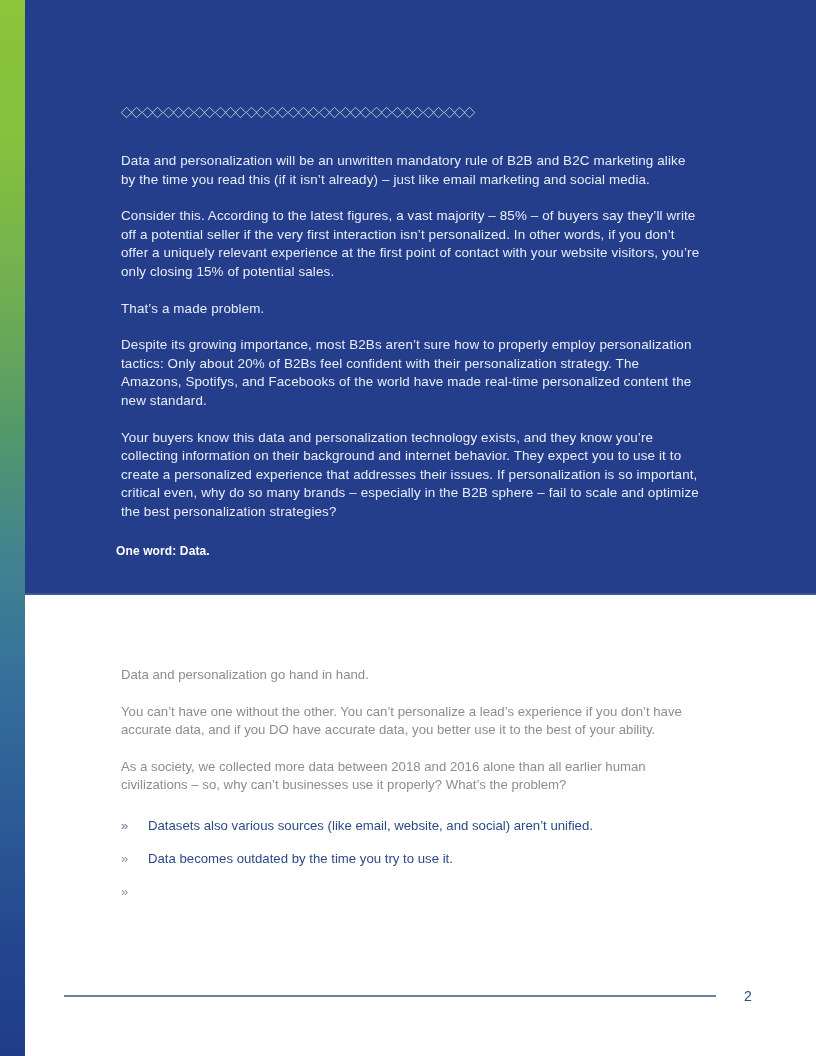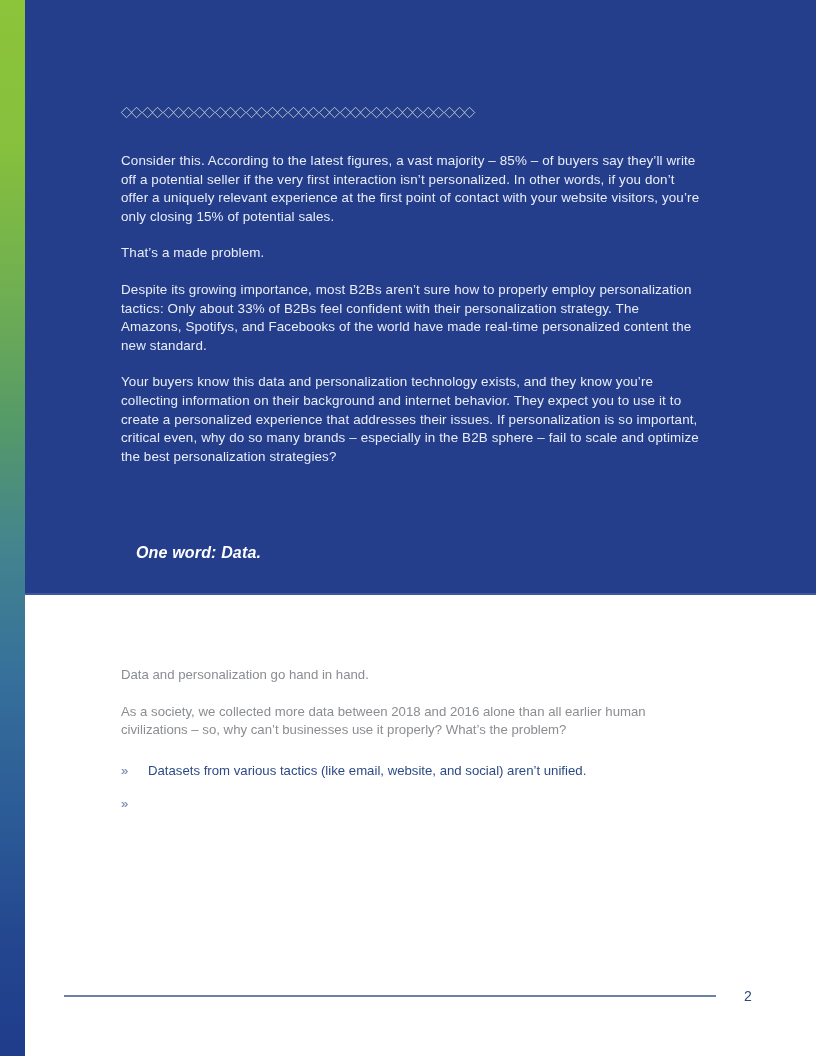--- a/index.html
+++ b/index.html
@@ -95,27 +95,26 @@
     font-size: 13.4px;
     line-height: 18.6px;
     color: #e9edf7;
     margin-bottom: 18px;
     letter-spacing: 0.01em;
   }
   #blue-content p.last { margin-bottom: 8px; }
 
   #one-word {
     position: absolute;
-    left: 136px;
+    left: 116px;
     top: 544px;
-    font-size: 16px;
+    font-size: 12px;
     font-weight: bold;
     color: #ffffff;
     letter-spacing: 0.01em;
-    font-style: italic;
   }
 
   
   #white-content {
     position: absolute;
     left: 121px;
     top: 618px;
     width: 585px;
     margin-top: 48px;
   }
@@ -222,42 +221,45 @@
       <span class="diamond" style="border-color: rgb(215, 227, 207);"></span>
       <span class="diamond" style="border-color: rgb(215, 227, 207);"></span>
       <span class="diamond" style="border-color: rgb(215, 227, 207);"></span>
       <span class="diamond" style="border-color: rgb(215, 227, 207);"></span>
       <span class="diamond" style="border-color: rgb(215, 227, 207);"></span>
       <span class="diamond" style="border-color: rgb(215, 227, 207);"></span>
       <span class="diamond" style="border-color: rgb(215, 227, 207);"></span>
     </div>
 
   <div id="blue-content">
+    <p>Data and personalization will be an unwritten mandatory rule of B2B and B2C marketing alike by the time you read this (if it isn’t already) – just like email marketing and social media.</p>
     <p>Consider this. According to the latest figures, a vast majority – 85% – of buyers say they’ll write off a potential seller if the very first interaction isn’t personalized. In other words, if you don’t offer a uniquely relevant experience at the first point of contact with your website visitors, you’re only closing 15% of potential sales.</p>
     <p>That’s a made problem.</p>
-    <p>Despite its growing importance, most B2Bs aren’t sure how to properly employ personalization tactics: Only about 33% of B2Bs feel confident with their personalization strategy. The Amazons, Spotifys, and Facebooks of the world have made real-time personalized content the new standard.</p>
+    <p>Despite its growing importance, most B2Bs aren’t sure how to properly employ personalization tactics: Only about 20% of B2Bs feel confident with their personalization strategy. The Amazons, Spotifys, and Facebooks of the world have made real-time personalized content the new standard.</p>
     <p class="last">Your buyers know this data and personalization technology exists, and they know you’re collecting information on their background and internet behavior. They expect you to use it to create a personalized experience that addresses their issues. If personalization is so important, critical even, why do so many brands – especially in the B2B sphere – fail to scale and optimize the best personalization strategies?</p>
   </div>
 
   <div id="one-word">One word: Data.</div>
 
   <div id="white-content">
     <p class="body">Data and personalization go hand in hand.</p>
+    <p class="body">You can’t have one without the other. You can’t personalize a lead’s experience if you don’t have accurate data, and if you DO have accurate data, you better use it to the best of your ability.</p>
     <p class="body">As a society, we collected more data between 2018 and 2016 alone than all earlier human civilizations – so, why can’t businesses use it properly? What’s the problem?</p>
 
     <ul id="bullet-list">
       <li>
         <span class="marker">»</span>
       </li>
       <li>
         <span class="marker">»</span>
-        <span>Datasets from various tactics (like email, website, and social) aren’t unified.</span>
-      </li>
-      <li>
-        <span class="marker">»</span>
+        <span>Datasets also various sources (like email, website, and social) aren’t unified.</span>
+      </li>
+      <li>
+        <span class="marker">»</span>
+        <span>Data becomes outdated by the time you try to use it.</span>
       </li>
       <li>
         <span class="marker">»</span>
       </li>
     </ul>
 
   </div>
 
   <div id="footer">
     <div id="footer-rule"></div>

